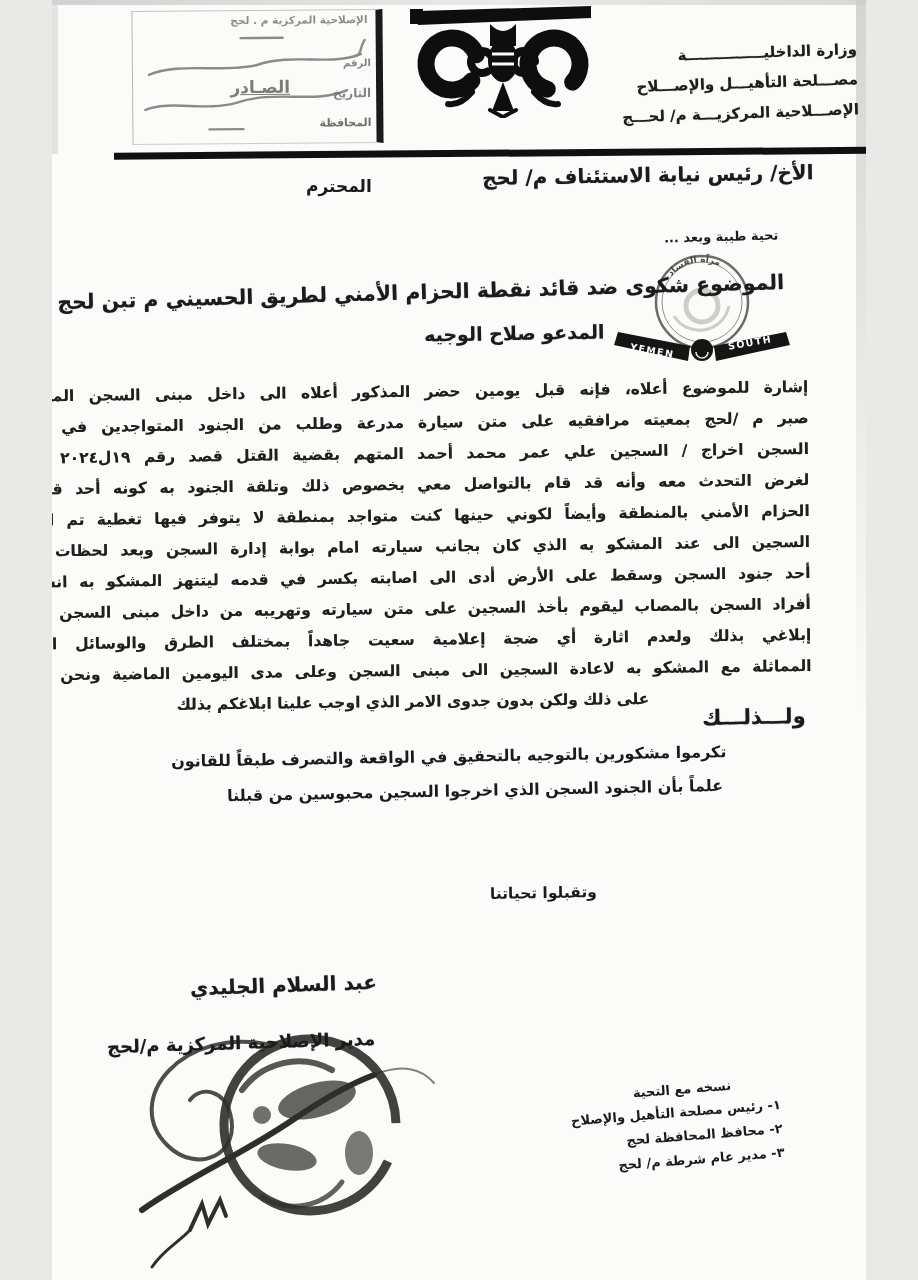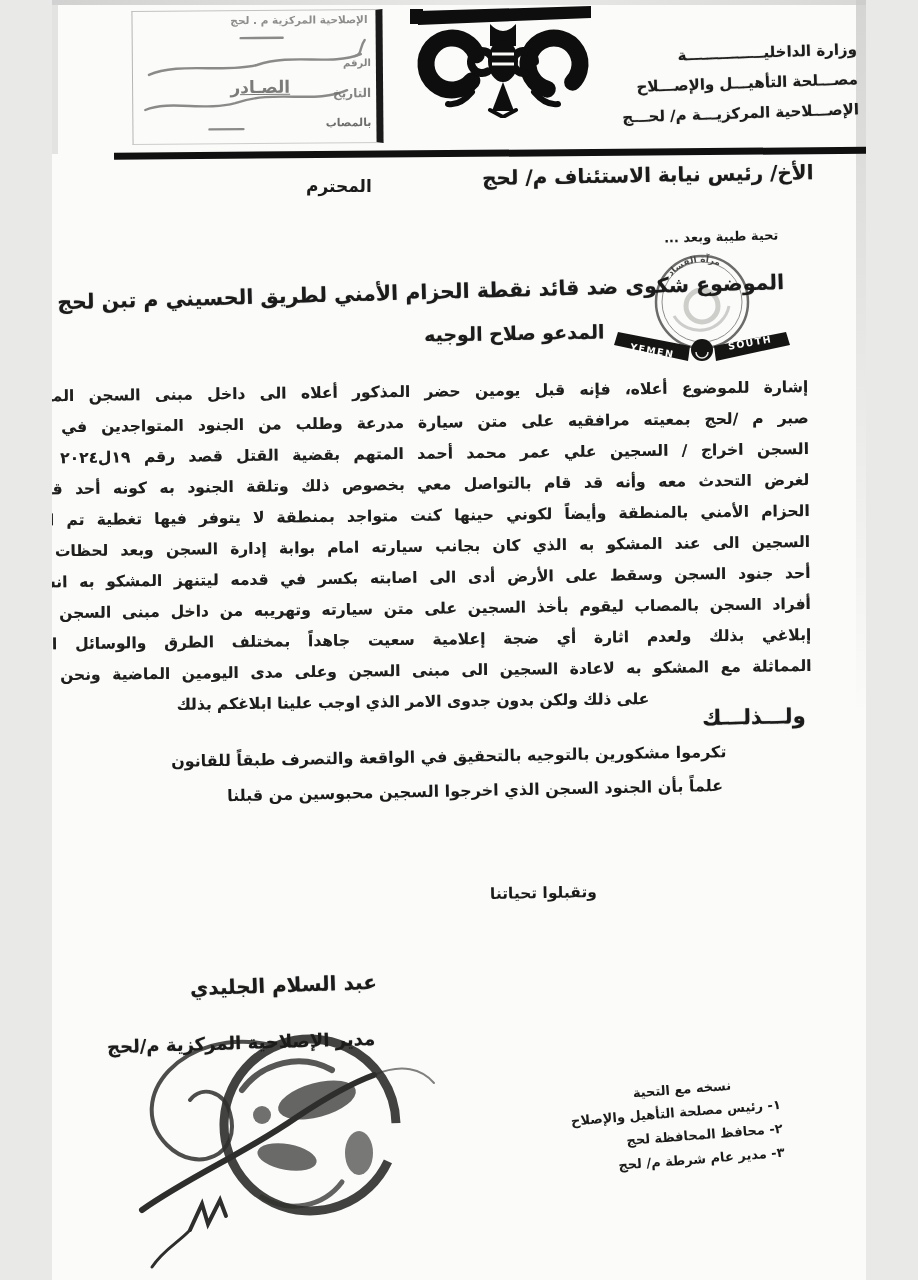--- a/index.html
+++ b/index.html
@@ -61,21 +61,21 @@
 
   <div class="abs edge-top"></div>
   <div class="abs edge-right"></div>
   <div class="abs edge-left"></div>
 
   <div class="abs stampbox rtl">
     <div class="org">الإصلاحية المركزية م . لحج</div>
     <div class="issued">الصـادر</div>
     <div class="f1">الرقم</div>
     <div class="f2">التاريخ</div>
-    <div class="f3">بالمصاب</div>
+    <div class="f3">المحافظة</div>
     <svg width="243" height="132" viewBox="0 0 243 132" style="position:absolute;left:0;top:0">
       <g fill="none" stroke="#6f6f6d" stroke-width="2.4" opacity=".8" stroke-linecap="round">
         <path d="M228,44 C196,56 162,42 124,54 C92,62 44,50 16,63"></path>
         <path d="M214,80 C182,94 142,78 102,92 C72,100 36,88 12,98"></path>
         <path d="M150,27 h-42"></path>
         <path d="M110,118 h-34"></path>
         <path d="M232,30 c-6,8 -2,14 -10,16"></path>
       </g>
     </svg>
   </div>

